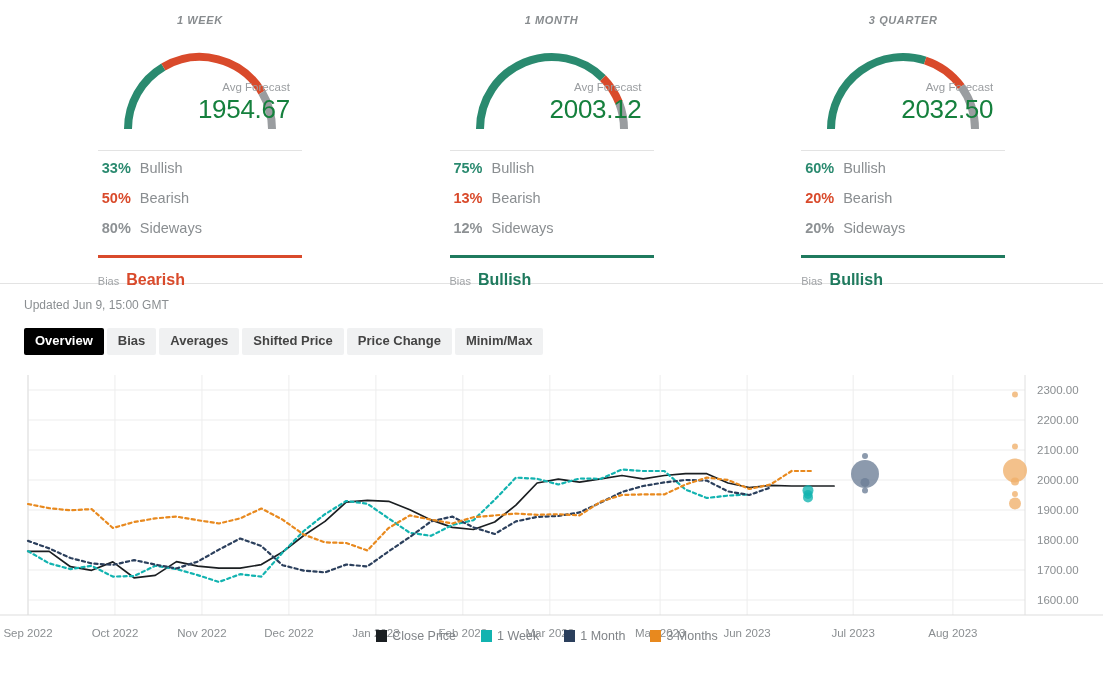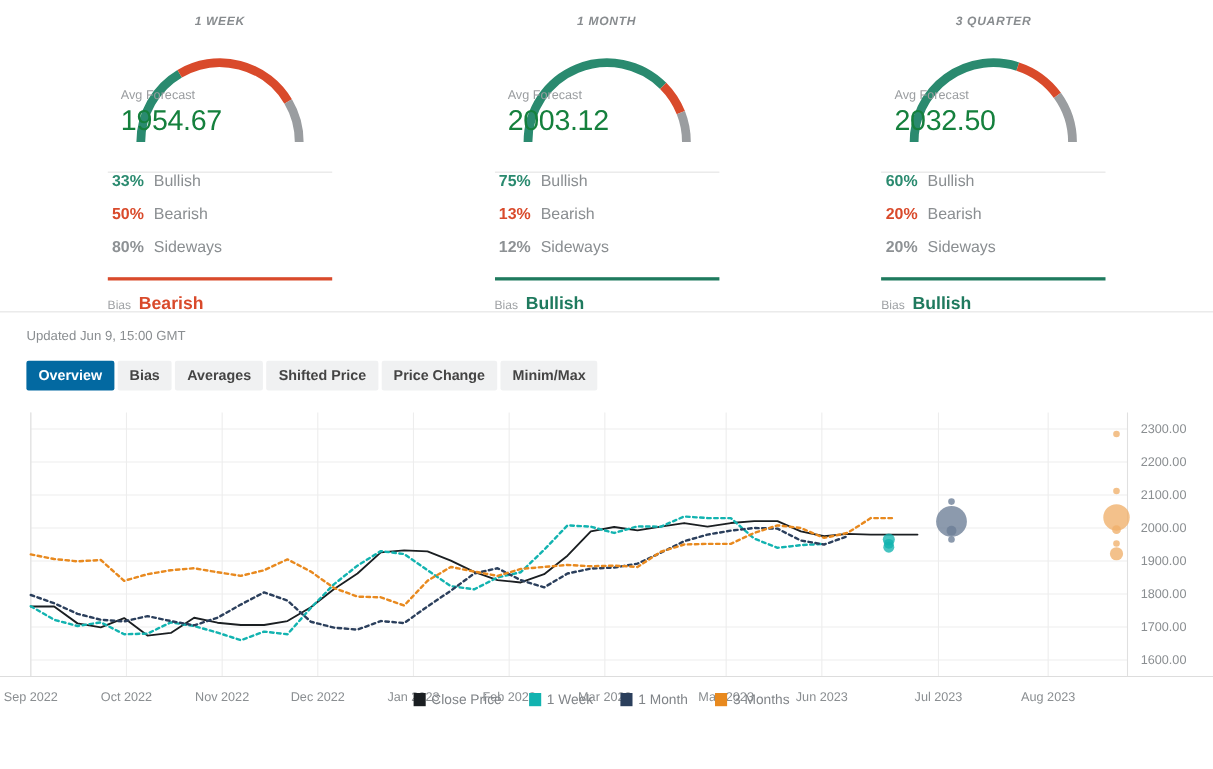--- a/index.html
+++ b/index.html
@@ -39,39 +39,40 @@
     position: relative;
     width: 180px;
     height: 100px;
     margin: 8px auto 0;
   }
   .gauge-wrap svg { display: block; }
   .gauge-center {
     position: absolute;
     left: 0; right: 0;
     top: 44px;
-    text-align: left;
+    text-align: right;
     pointer-events: none;
   }
   .gauge-label {
     font-size: 11.5px;
     color: #9a9da0;
     line-height: 14px;
   }
   .gauge-value {
     font-size: 26px;
     color: #15803d;
     line-height: 30px;
     letter-spacing: -.3px;
   }
 
   .stats {
     width: 204px;
-    margin: 20px auto 0;
+    margin: 14px auto 0;
     border-top: 1px solid #e3e3e3;
+    padding-top: 9px;
   }
   .stat-row {
     display: flex;
     align-items: baseline;
     height: 30px;
     font-size: 14.5px;
   }
   .stat-pct {
     width: 42px;
     text-align: right;
@@ -113,21 +114,21 @@
     font-size: 13px;
     font-weight: bold;
     color: #444;
     background: #f0f1f2;
     padding: 6px 11px 7px;
     border-radius: 2px;
     line-height: 14px;
     cursor: pointer;
     white-space: nowrap;
   }
-  .tab.active { background: #0369a1; color: #ffffff; }
+  .tab.active { background: #000000; color: #ffffff; }
 
   
   .chart-area {
     position: relative;
     margin-top: 12px;
     width: 1103px;
     height: 310px;
   }
   .chart-svg { position: absolute; left: 0; top: 0; }
   .legend {

